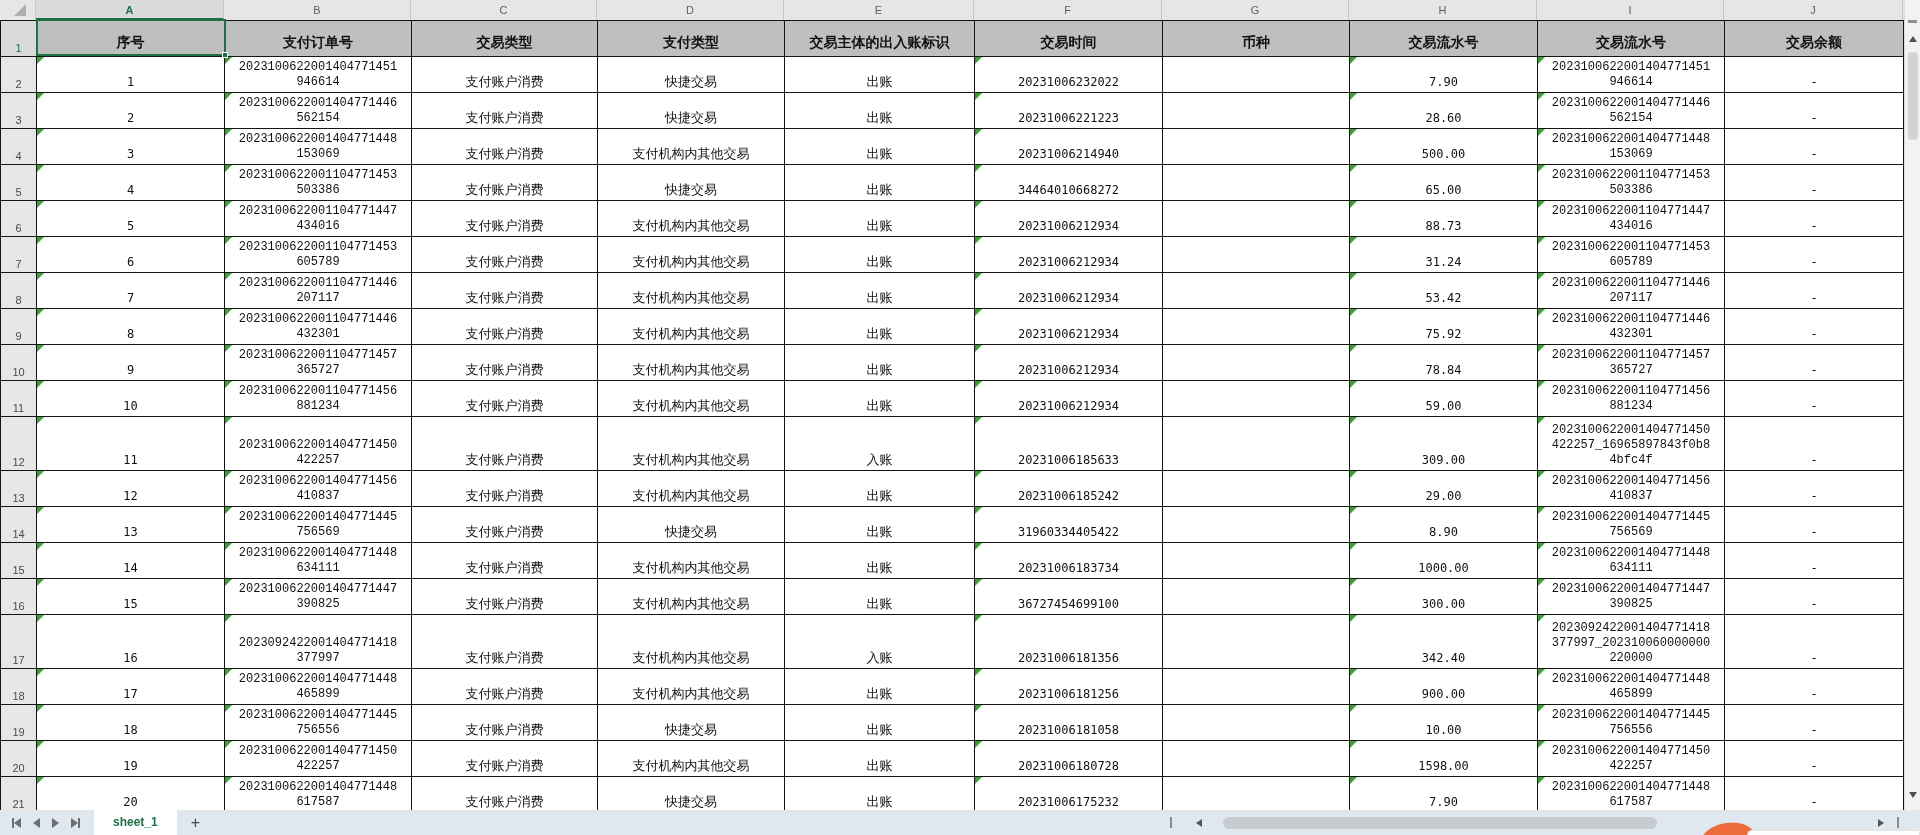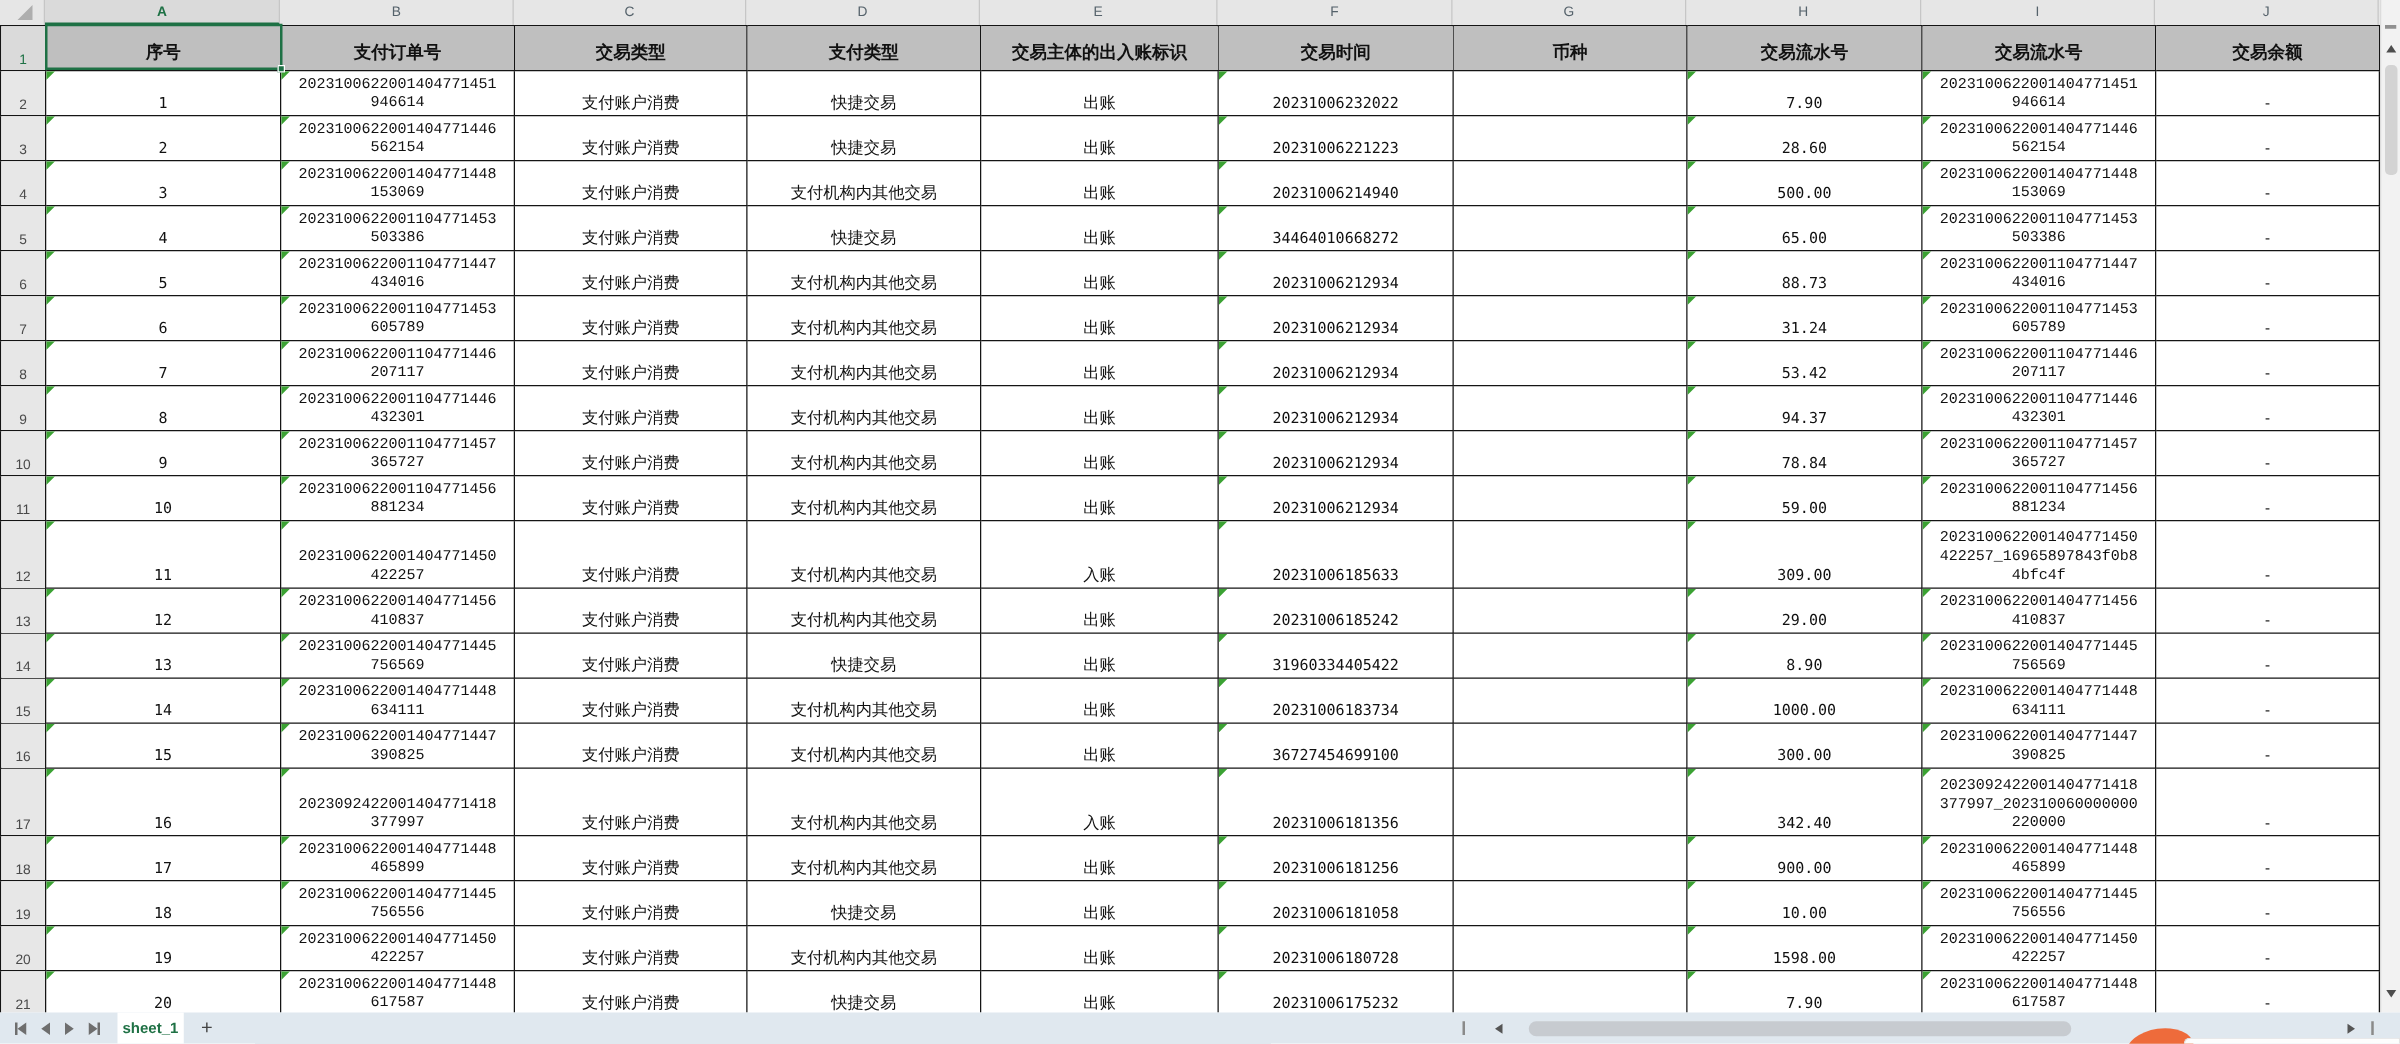--- a/index.html
+++ b/index.html
@@ -48,21 +48,21 @@
                 border-left:4px solid transparent; border-right:4px solid transparent; border-top:6px solid #4E4E4E; }
 
   
   .bottombar { position:absolute; left:0; bottom:0; width:1920px; height:25px; background:#E0E8EF;
                display:flex; align-items:center; }
   .navgroup { display:flex; align-items:center; gap:12px; margin-left:12px; }
   .navicon { display:flex; align-items:center; height:12px; }
   .bar { width:2px; height:10px; background:#6E6E6E; }
   .tri-l { width:0; height:0; border-top:5px solid transparent; border-bottom:5px solid transparent; border-right:7px solid #6E6E6E; }
   .tri-r { width:0; height:0; border-top:5px solid transparent; border-bottom:5px solid transparent; border-left:7px solid #6E6E6E; }
-  .sheettab { background:#fff; height:25px; line-height:25px; padding:0 4px; margin-left:14px;
+  .sheettab { background:#fff; height:25px; line-height:25px; padding:0 19px; margin-left:14px;
               color:#1F7145; font-weight:bold; font-size:12px; }
   .addtab { margin-left:14px; font-size:16px; color:#444; line-height:25px; }
 
   
   .h-tick { position:absolute; bottom:7px; width:2px; height:11px; background:#8A8A8A; }
   .h-arrow-l { position:absolute; bottom:8px; width:0; height:0;
                border-top:4px solid transparent; border-bottom:4px solid transparent; border-right:6px solid #555; }
   .h-arrow-r { position:absolute; bottom:8px; width:0; height:0;
                border-top:4px solid transparent; border-bottom:4px solid transparent; border-left:6px solid #555; }
   .h-thumb { position:absolute; bottom:6px; left:1223px; width:434px; height:12px; background:#C7CBD0; border-radius:6px; }
@@ -212,21 +212,21 @@
         </tr>
         <tr style="height: 36px;">
           <td class="rowhead">9</td>
           <td class="num flag">8</td>
           <td class="flag"><span class="wrapnum">2023100622001104771446432301</span></td>
           <td class="cjk">支付账户消费</td>
           <td class="cjk">支付机构内其他交易</td>
           <td class="cjk">出账</td>
           <td class="num flag">20231006212934</td>
           <td class="num"></td>
-          <td class="num flag">94.37</td>
+          <td class="num flag">75.92</td>
           <td class="flag"><span class="wrapnum">2023100622001104771446432301</span></td>
           <td class="num">-</td>
         </tr>
         <tr style="height: 36px;">
           <td class="rowhead">10</td>
           <td class="num flag">9</td>
           <td class="flag"><span class="wrapnum">2023100622001104771457365727</span></td>
           <td class="cjk">支付账户消费</td>
           <td class="cjk">支付机构内其他交易</td>
           <td class="cjk">出账</td>

